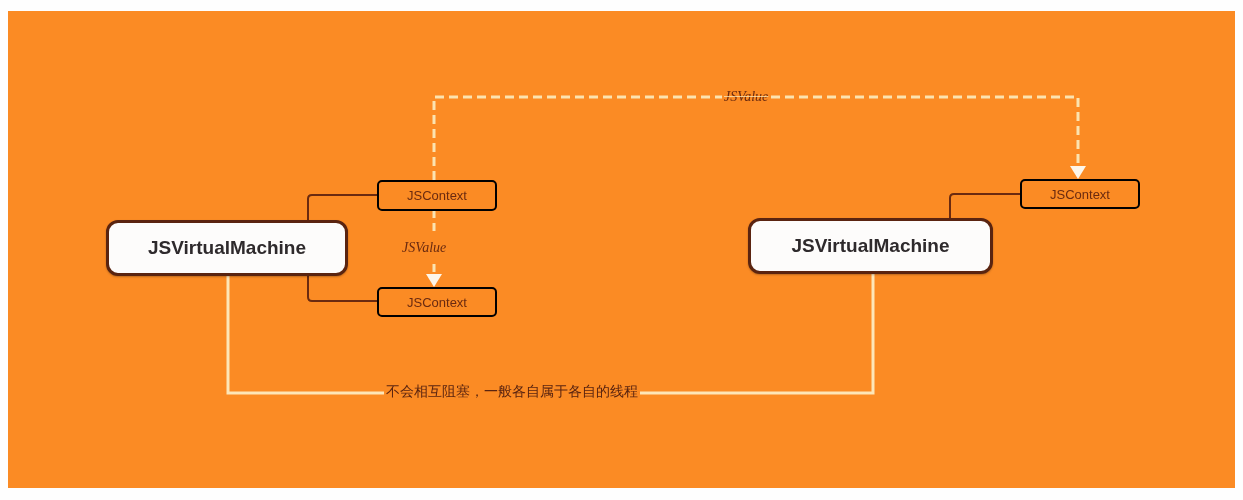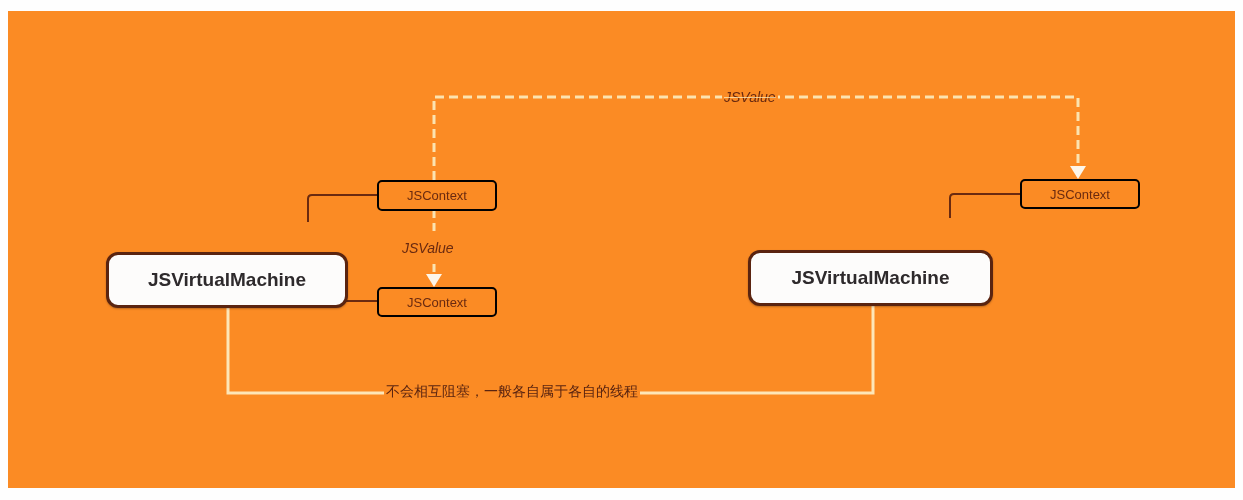--- a/index.html
+++ b/index.html
@@ -2,25 +2,25 @@
 <html><head>
 <meta charset="utf-8">
 <style>
   html, body { margin: 0; padding: 0; }
   body { width: 1243px; height: 500px; background: #fefefe; position: relative; overflow: hidden;
          font-family: "Liberation Sans", "DejaVu Sans", sans-serif; }
   .canvas { position: absolute; left: 8px; top: 11px; width: 1227px; height: 477px; background: #fb8b24; }
   svg.lines { position: absolute; left: 0; top: 0; width: 1243px; height: 500px; }
   .vm { position: absolute; background: #fdfcfb; border: 3px solid #5a2410; border-radius: 12px;
         box-sizing: border-box; display: flex; align-items: center; justify-content: center;
-        font-weight: bold; font-size: 19px; color: #2e2a2c; box-shadow: 0 1px 2px rgba(0,0,0,0.25); margin-top: 32px; }
+        font-weight: bold; font-size: 19px; color: #2e2a2c; box-shadow: 0 1px 2px rgba(0,0,0,0.25); }
   .ctx { position: absolute; border: 2px solid #000000; border-radius: 5px; box-sizing: border-box;
          display: flex; align-items: center; justify-content: center; font-size: 13px; color: #6a2a10;
          background: #fb8b24; }
-  .label-italic { position: absolute; font-style: italic; font-size: 14px; color: #6a2a10; }
+  .label-italic { position: absolute; font-style: italic; font-size: 14px; color: #6a2a10; font-family: Liberation Serif, serif; }
   .thread-label { position: absolute; font-family: "DejaVu Sans", sans-serif; font-size: 14px; color: #5a2410;
                   background: #fb8b24; padding: 0 2px; }
 </style>
 </head>
 <body>
 
 <div class="canvas"></div>
 
 <svg class="lines" viewBox="0 0 1243 500">
 

